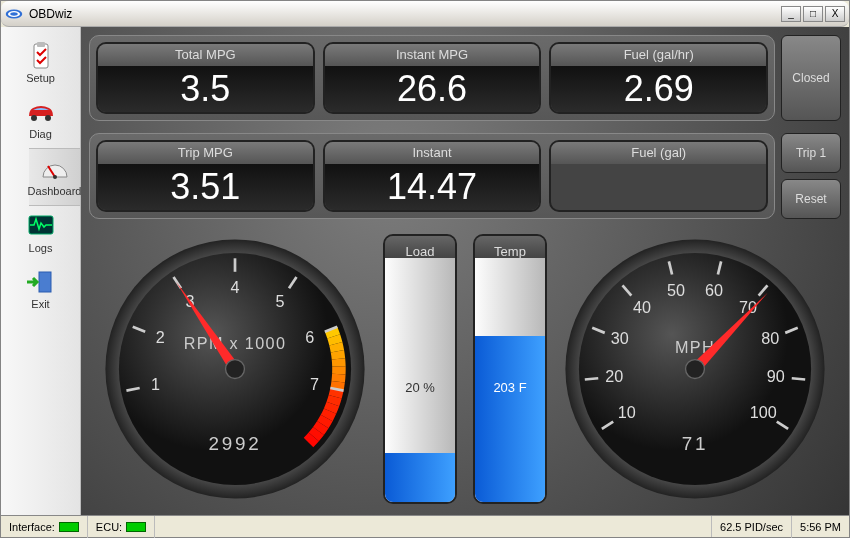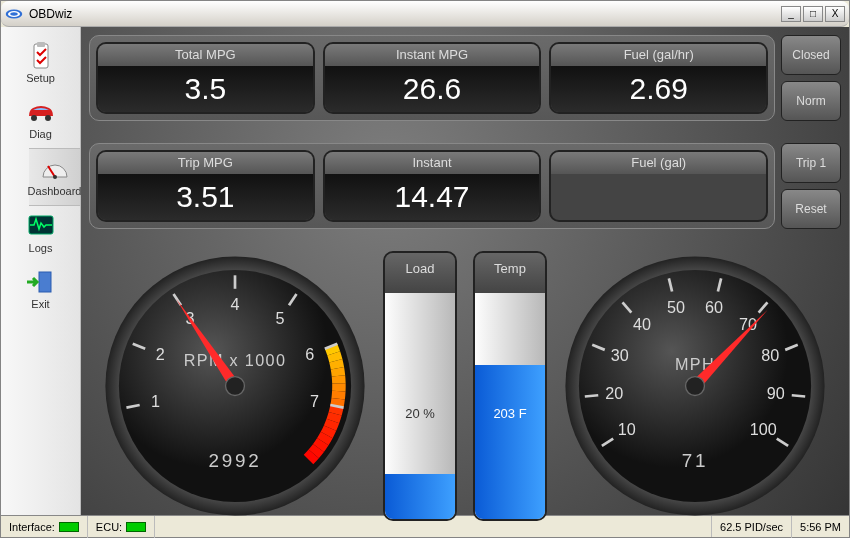--- a/index.html
+++ b/index.html
@@ -8,32 +8,32 @@
   .titlebar { height:26px; background: linear-gradient(#fff,#d4d0c8); border-bottom:1px solid #aaa; display:flex; align-items:center; padding:0 4px;border-radius:8px; }
   .titlebar .ticon { width:18px; height:14px; margin-right:6px; }
   .titlebar .title { font-size:12px; color:#000; flex:1; }
   .winbtns { display:flex; gap:2px; }
   .winbtn { width:20px; height:16px; border:1px solid #888; background:linear-gradient(#fff,#ccc); font-size:10px; line-height:14px; text-align:center; cursor:pointer; }
   .body-row { flex:1; display:flex; min-height:0;}
   .sidebar { width:80px; background:linear-gradient(to right,#f8f8f8,#e4e4e4); display:flex; flex-direction:column; padding-top:9px; border-right:1px solid #bbb;}
   .sb-item { display:flex; flex-direction:column; align-items:center; padding:6px 0 8px; font-size:11px; color:#333; cursor:pointer; }
   .sb-item.active { background:linear-gradient(to right,#e8e8e8,#d0d0d0); border-top:1px solid #bbb; border-bottom:1px solid #bbb;margin-left:28px;}
   .sb-icon { width:32px; height:28px; margin-bottom:2px; }
-  .dash { flex:1; background: radial-gradient(circle at 40% 30%, #7d7d7d, #353535); padding:8px 8px; display:flex; flex-direction:column; gap:22px; position:relative;}
+  .dash { flex:1; background: radial-gradient(circle at 40% 30%, #7d7d7d, #353535); padding:8px 8px; display:flex; flex-direction:column; gap:12px; position:relative;}
   .top-group { border:1px solid #888; border-radius:10px; padding:6px; background:linear-gradient(#6a6a6a,#575757); display:flex; gap:8px;}
   .readout { flex:1; border:2px solid #222; border-radius:10px; overflow:hidden; background:#444;}
   .readout-label { height:22px; background:linear-gradient(#7a7a7a,#555); color:#ddd; font-size:13px; text-align:center; line-height:22px;}
-  .readout-val { height:46px; background:linear-gradient(#111,#2b2b2b); color:#fff; font-size:30px; font-family: Arial, sans-serif; text-align:center; line-height:46px;}
+  .readout-val { height:46px; background:linear-gradient(#111,#2b2b2b); color:#fff; font-size:36px; font-family: Arial, sans-serif; text-align:center; line-height:46px;}
   .rt-btns { width:60px; display:flex; flex-direction:column; gap:6px;}
   .rt-btn { flex:1; border:1px solid #222; border-radius:6px; background:linear-gradient(#888,#555); color:#ddd; font-size:12px; text-align:left; display:flex; align-items:center; justify-content:center; cursor:pointer;}
   .rt-btn2 { flex:1; border:1px solid #222; border-radius:6px; background:linear-gradient(#888,#555); color:#ddd; font-size:12px; text-align:center; display:flex; align-items:center; justify-content:center; cursor:pointer;}
   .gauge-row { flex:1; display:flex; gap:10px; justify-content:center; align-items:center;}
   .vbar { width:80px; display:flex; flex-direction:column; align-items:center;}
   .vbar-inner { width:74px; height:270px; border:2px solid #222; border-radius:10px; overflow:hidden; background:#444; display:flex; flex-direction:column;}
-  .vbar-label { height:40px; background:linear-gradient(#666,#444); color:#ddd; font-size:13px; text-align:center; line-height:32px;}
+  .vbar-label { height:22px; background:linear-gradient(#666,#444); color:#ddd; font-size:13px; text-align:center; line-height:32px;}
   .vbar-body { flex:1; position:relative; background:linear-gradient(to right,#fdfdfd,#b8b8b8);}
   .vbar-fill { position:absolute; bottom:0; left:0; right:0; background:linear-gradient(to right,#0a5bd6,#3ea0ff);}
   .vbar-text { position:absolute; width:100%; text-align:center; font-size:13px; color:#333;}
   .gauge { width:270px; height:270px; position:relative; border-radius:50%; }
   .gauge svg { width:100%; height:100%; }
   .statusbar { height:22px; background:#ece9d8; border-top:1px solid #888; display:flex; align-items:center; font-size:11px;}
   .sb-cell { padding:11px 8px; border-right:1px solid #bbb; display:flex; align-items:center; gap:4px; height:100%;}
   .sb-cell:last-child { border-right:none;}
   .led { width:20px; height:10px; background:#0c0; border:1px solid #060;}
   .sb-spacer { flex:1; border-right:1px solid #bbb; height:100%;}
@@ -113,21 +113,20 @@
             <div class="readout-label">Instant MPG</div>
             <div class="readout-val">26.6</div>
           </div>
           <div class="readout">
             <div class="readout-label">Fuel (gal/hr)</div>
             <div class="readout-val">2.69</div>
           </div>
         </div>
         <div class="rt-btns">
           <div class="rt-btn">Closed</div>
-          <div class="rt-btn">Norm</div>
         </div>
       </div>
 
       <div style="display:flex; gap:6px;">
         <div class="top-group" style="flex:1;">
           <div class="readout">
             <div class="readout-label">Trip MPG</div>
             <div class="readout-val">3.51</div>
           </div>
           <div class="readout">

